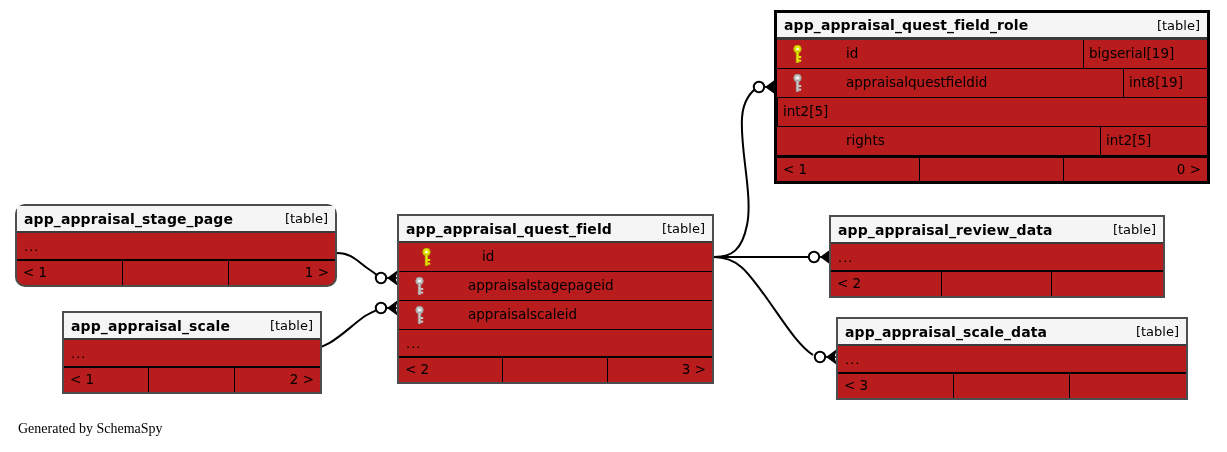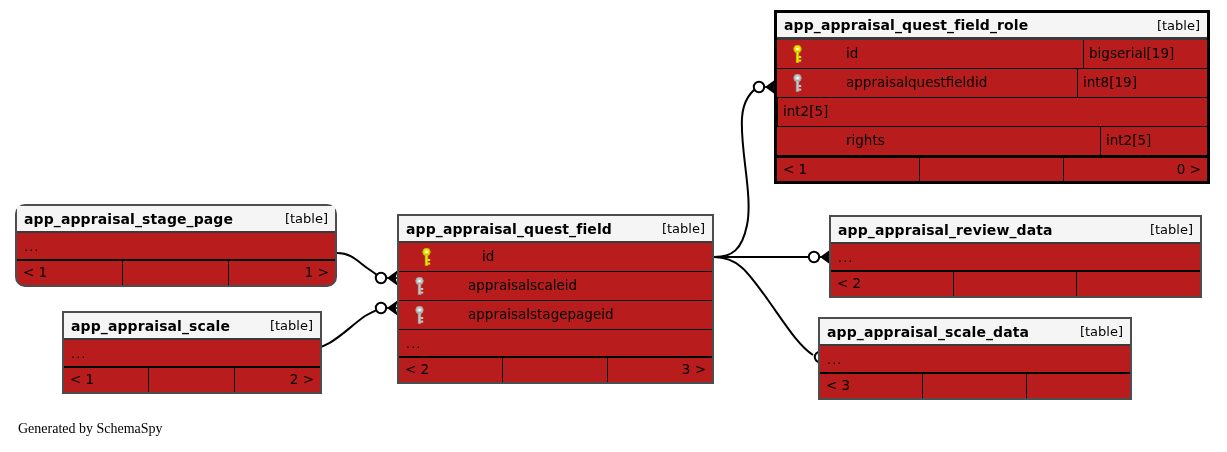--- a/index.html
+++ b/index.html
@@ -213,21 +213,21 @@
           <svg class="key-icon" width="11" height="19" viewBox="0 0 11 19">
             <circle cx="5.5" cy="4" r="3.7" fill="#c6c6c6" stroke="#9e9e9e" stroke-width="1"></circle>
             <circle cx="5.5" cy="4" r="1.3" fill="#ffffff"></circle>
             <rect x="4.2" y="6.5" width="2.6" height="11" fill="#c6c6c6" stroke="#9e9e9e" stroke-width=".7"></rect>
             <rect x="6.6" y="11" width="2.6" height="2" fill="#c6c6c6"></rect>
             <rect x="6.6" y="14.6" width="2.6" height="2" fill="#c6c6c6"></rect>
           </svg>
         </span>
         <span class="col-label">appraisalquestfieldid</span>
       </div>
-      <div class="col-type" style="width:130px;">int8[19]</div>
+      <div class="col-type" style="width:84px;">int8[19]</div>
     </div>
 
     <div class="tbl-row">
       <div class="col-type" style="width:107px;">int2[5]</div>
     </div>
 
     <div class="tbl-row">
       <div class="col-name">
         <span class="key-slot"></span>
         <span class="col-label">rights</span>
@@ -267,36 +267,36 @@
       <div class="col-name">
         <span class="key-slot">
           <svg class="key-icon" width="11" height="19" viewBox="0 0 11 19">
             <circle cx="5.5" cy="4" r="3.7" fill="#c6c6c6" stroke="#9e9e9e" stroke-width="1"></circle>
             <circle cx="5.5" cy="4" r="1.3" fill="#ffffff"></circle>
             <rect x="4.2" y="6.5" width="2.6" height="11" fill="#c6c6c6" stroke="#9e9e9e" stroke-width=".7"></rect>
             <rect x="6.6" y="11" width="2.6" height="2" fill="#c6c6c6"></rect>
             <rect x="6.6" y="14.6" width="2.6" height="2" fill="#c6c6c6"></rect>
           </svg>
         </span>
-        <span class="col-label">appraisalscaleid</span>
+        <span class="col-label">appraisalstagepageid</span>
       </div>
     </div>
 
     <div class="tbl-row">
       <div class="col-name">
         <span class="key-slot">
           <svg class="key-icon" width="11" height="19" viewBox="0 0 11 19">
             <circle cx="5.5" cy="4" r="3.7" fill="#c6c6c6" stroke="#9e9e9e" stroke-width="1"></circle>
             <circle cx="5.5" cy="4" r="1.3" fill="#ffffff"></circle>
             <rect x="4.2" y="6.5" width="2.6" height="11" fill="#c6c6c6" stroke="#9e9e9e" stroke-width=".7"></rect>
             <rect x="6.6" y="11" width="2.6" height="2" fill="#c6c6c6"></rect>
             <rect x="6.6" y="14.6" width="2.6" height="2" fill="#c6c6c6"></rect>
           </svg>
         </span>
-        <span class="col-label">appraisalstagepageid</span>
+        <span class="col-label">appraisalscaleid</span>
       </div>
     </div>
 
     <div class="ellipsis-row">...</div>
 
     <div class="tbl-footer">
       <div class="foot-cell left">&lt; 2</div>
       <div class="foot-cell"></div>
       <div class="foot-cell right">3 &gt;</div>
     </div>
@@ -321,34 +321,34 @@
       <span class="tbl-tag">[table]</span>
     </div>
     <div class="ellipsis-row">...</div>
     <div class="tbl-footer">
       <div class="foot-cell left">&lt; 1</div>
       <div class="foot-cell"></div>
       <div class="foot-cell right">2 &gt;</div>
     </div>
   </div>
 
-  <div class="table-box" style="left:829px; top:215px; width:373px;">
+  <div class="table-box" style="left:829px; top:215px; width:336px;">
     <div class="tbl-header">
       <span class="tbl-name">app_appraisal_review_data</span>
       <span class="tbl-tag">[table]</span>
     </div>
     <div class="ellipsis-row">...</div>
     <div class="tbl-footer">
       <div class="foot-cell left">&lt; 2</div>
       <div class="foot-cell"></div>
       <div class="foot-cell right"></div>
     </div>
   </div>
 
-  <div class="table-box" style="left:818px; top:317px; width:314px;">
+  <div class="table-box" style="left:836px; top:317px; width:352px;">
     <div class="tbl-header">
       <span class="tbl-name">app_appraisal_scale_data</span>
       <span class="tbl-tag">[table]</span>
     </div>
     <div class="ellipsis-row">...</div>
     <div class="tbl-footer">
       <div class="foot-cell left">&lt; 3</div>
       <div class="foot-cell"></div>
       <div class="foot-cell right"></div>
     </div>

